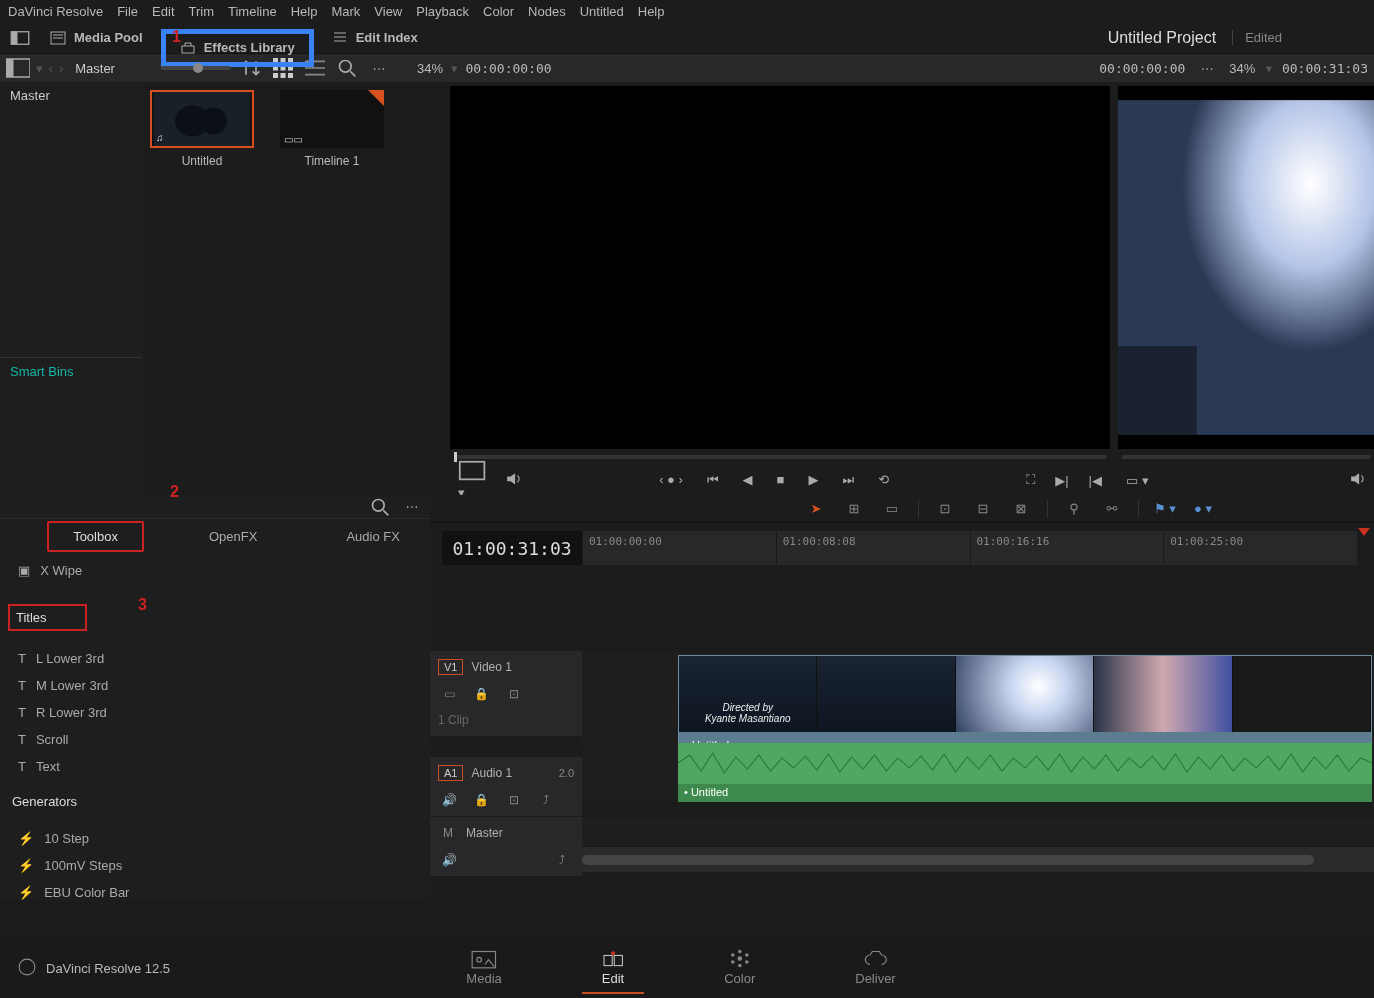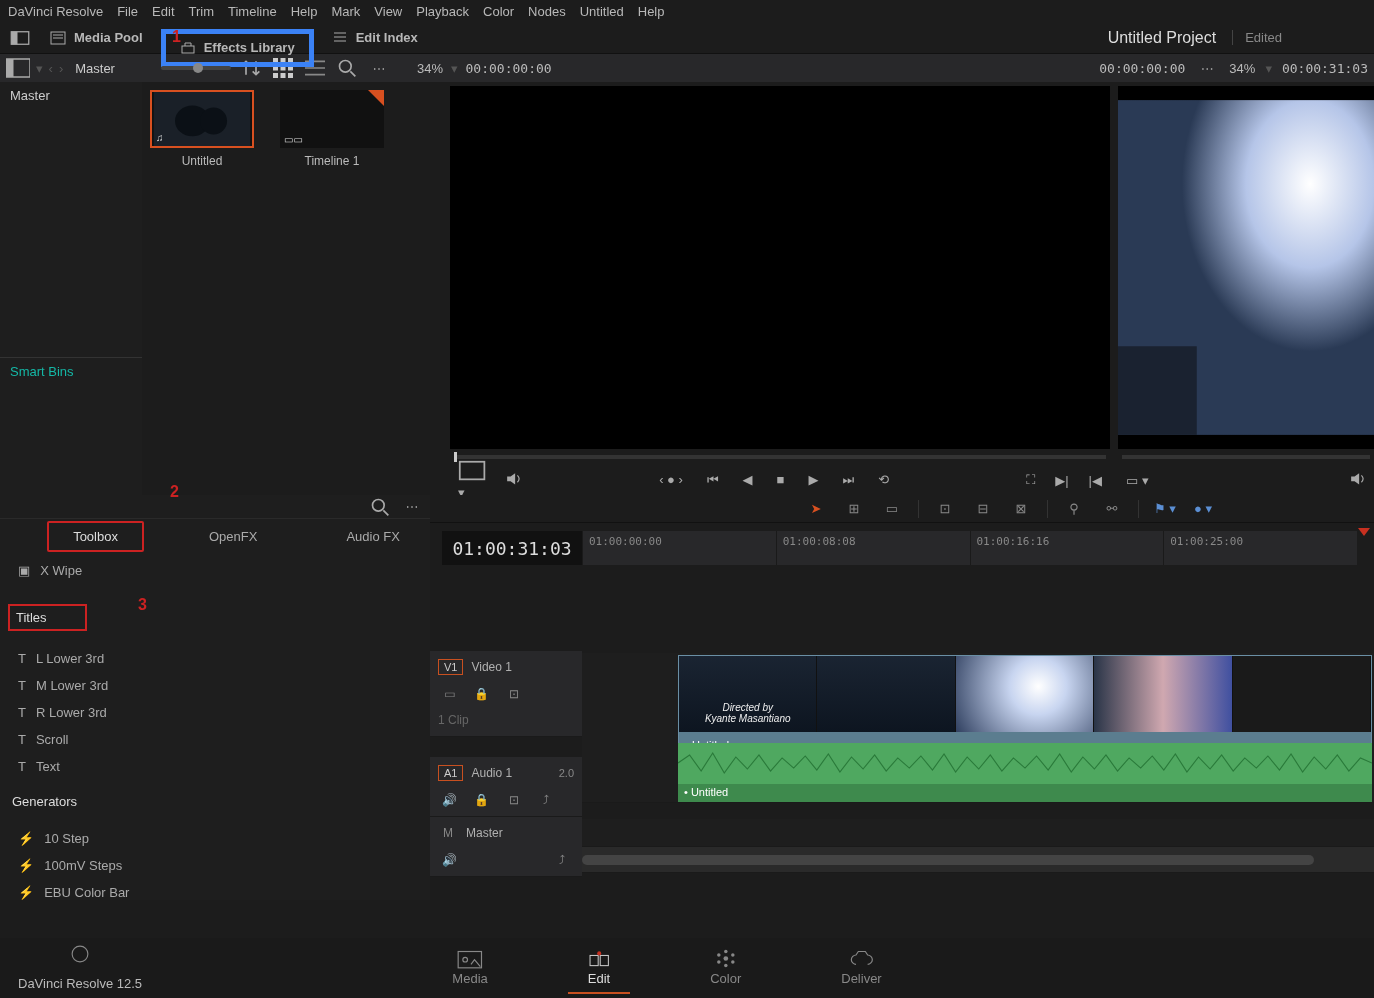--- a/index.html
+++ b/index.html
@@ -66,21 +66,21 @@
 .track-badge { border: 1px solid #c85020; padding: 1px 5px; color: #ccc; font-size: 11px; }
 .track-content { flex: 1; height: 100%; background: #1e1e1e; position: relative; border-bottom: 1px solid #1a1a1a; }
 .video-track { height: 78px; }
 .video-clip { position: absolute; left: 96px; top: 2px; right: 2px; bottom: 2px; background: #5b7d8f; border: 1px solid #6a8fa5; }
 .video-filmstrip { display: flex; height: 76px; }
 .filmstrip-frame { flex: 1; background: #222; border-right: 1px solid #111; }
 .clip-name-bar { position: absolute; bottom: 0; left: 0; right: 0; height: 18px; background: #5b7d8f; color: #fff; font-size: 11px; padding: 2px 6px; }
 .audio-clip { position: absolute; left: 96px; top: 0; right: 2px; bottom: 0; background: #4fa860; }
 .audio-clip .clip-name-bar { background: #3e8a4d; }
 .footer { position: absolute; bottom: 0; left: 0; right: 0; height: 60px; background: #1a1a1a; display: flex; align-items: center; }
-.version { padding: 0 18px; color: #bbb; display: flex; align-items: center; gap: 10px; flex-direction: column; }
+.version { padding: 0 18px; color: #bbb; display: flex; align-items: center; gap: 10px; }
 .page-tabs { display: flex; margin: 0 auto; gap: 60px; }
 .page-tab { display: flex; flex-direction: column; align-items: center; gap: 2px; color: #888; cursor: pointer; padding: 6px 20px; }
 .page-tab.active { color: #ddd; border-bottom: 2px solid #c85020; }
 .icon { display: inline-flex; width: 16px; height: 16px; }
 svg { width: 100%; height: 100%; }
 </style>
 </head>
 <body>
 
 <div class="menubar">

